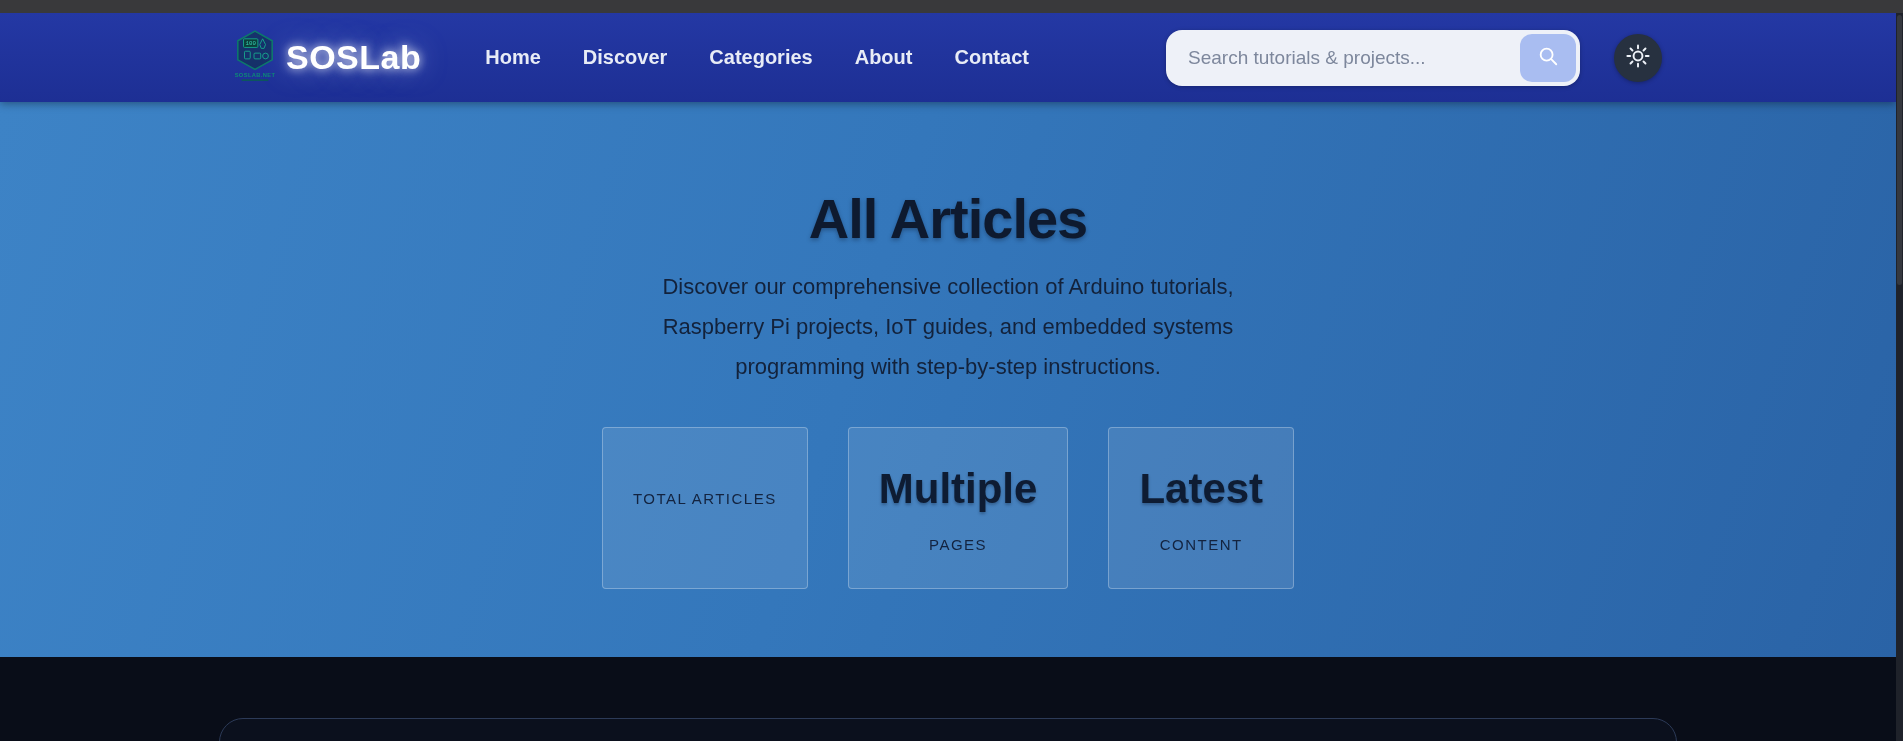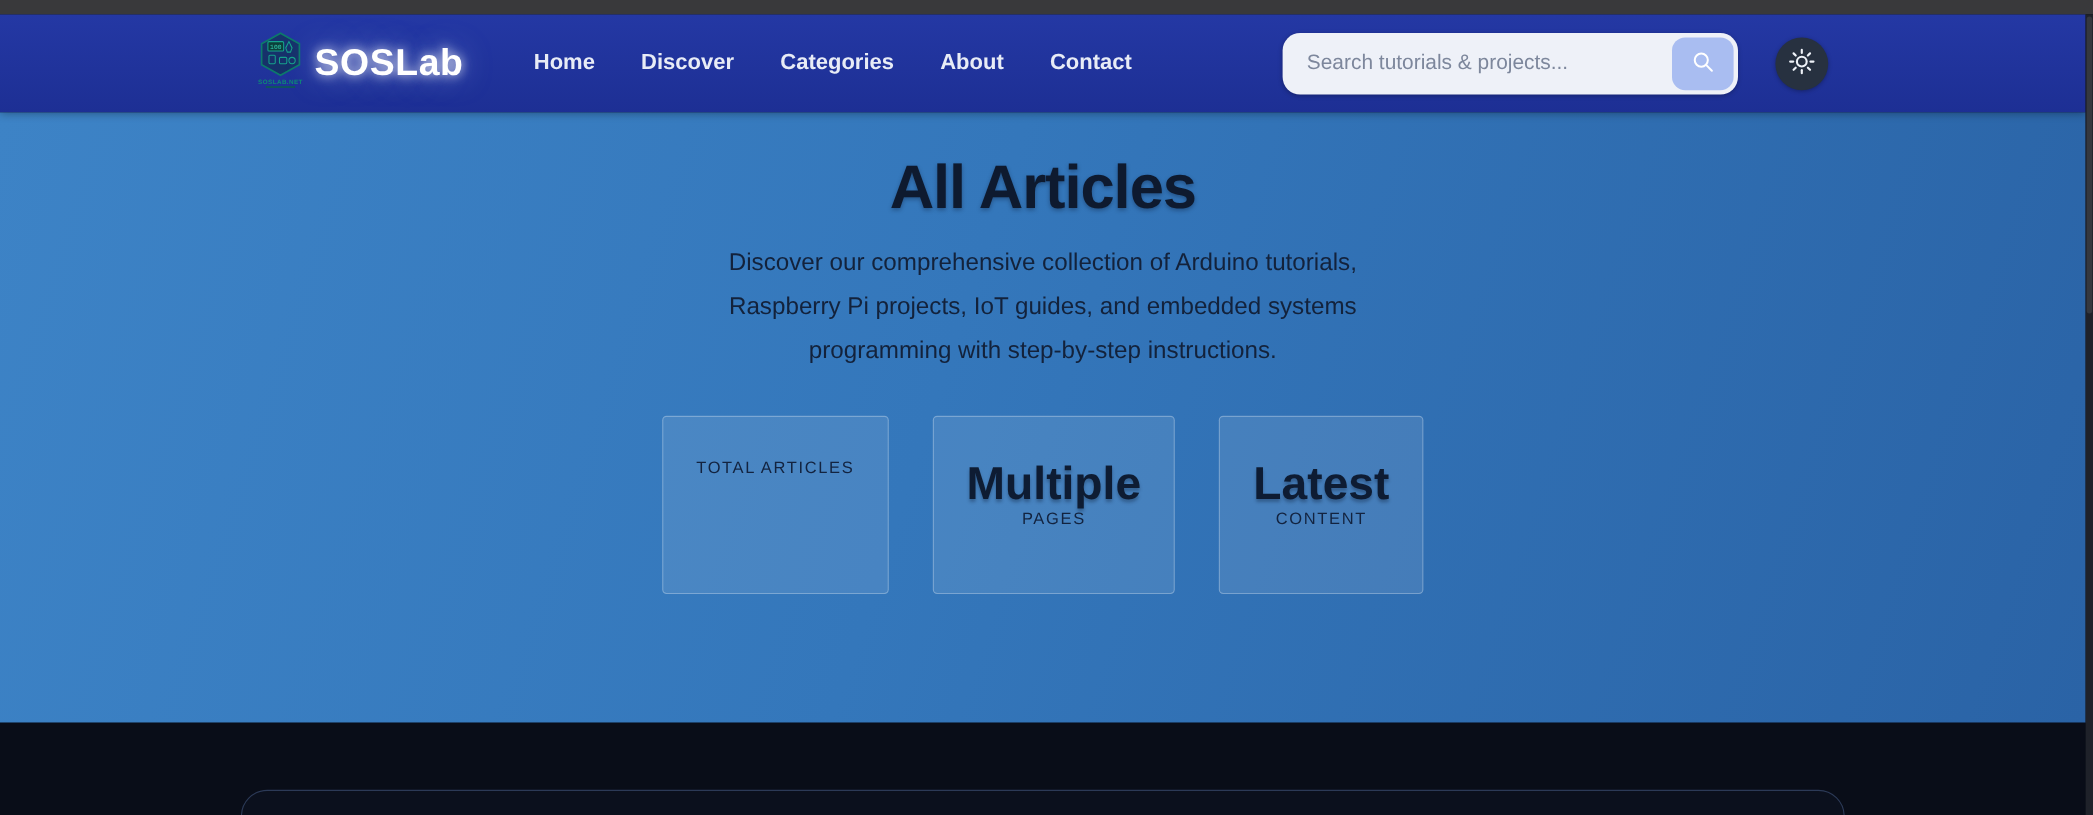--- a/index.html
+++ b/index.html
@@ -70,21 +70,21 @@
     background: #273140; cursor: pointer; flex: 0 0 auto;
     display: flex; align-items: center; justify-content: center;
     box-shadow: 0 1px 4px rgba(0,0,0,0.3);
   }
 
   
   .hero {
     height: 555px;
     background: linear-gradient(108deg, #3d83c6 0%, #3477bb 45%, #2a63a6 100%);
     display: flex; flex-direction: column; align-items: center;
-    padding-top: 35px; text-align: center;
+    padding-top: 84px; text-align: center;
   }
   .hero-title {
     font-size: 56px; font-weight: bold; color: #0e1a2f; letter-spacing: -1px;
     text-shadow: 0 2px 4px rgba(8,18,38,0.35);
   }
   .hero-desc {
     margin-top: 16px; max-width: 640px;
     font-size: 22px; line-height: 40px; color: #13223b;
   }
   .stats-row { margin-top: 40px; display: flex; gap: 40px; align-items: stretch; }
@@ -92,21 +92,21 @@
     height: 162px; padding: 38px 30px 0; border-radius: 4px;
     background: rgba(255,255,255,0.10);
     border: 1px solid rgba(255,255,255,0.28);
     text-align: center;
   }
   .stat-value {
     font-size: 42px; font-weight: bold; color: #0e1c33; line-height: 1.1;
     text-shadow: 0 2px 3px rgba(8,18,38,0.3);
   }
   .stat-label {
-    font-size: 15px; letter-spacing: 1.5px; color: #13233f;
+    margin-top: 24px; font-size: 15px; letter-spacing: 1.5px; color: #13233f;
   }
 
   
   .content-section { height: 84px; background: #090d18; position: relative; }
   .content-panel {
     position: absolute; top: 61px; left: 50%; transform: translateX(-50%);
     width: 1458px; height: 90px;
     background: #0b101d; border: 1px solid #2c3a57; border-radius: 24px;
   }
 </style>

